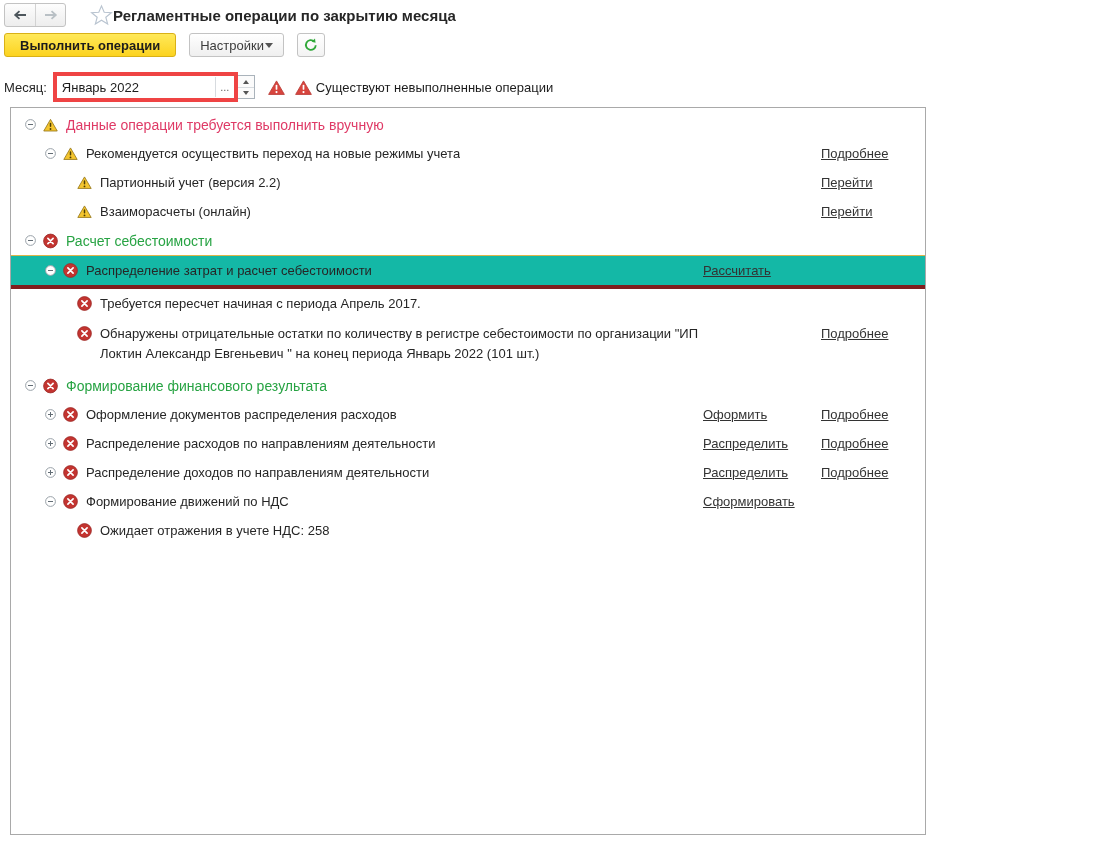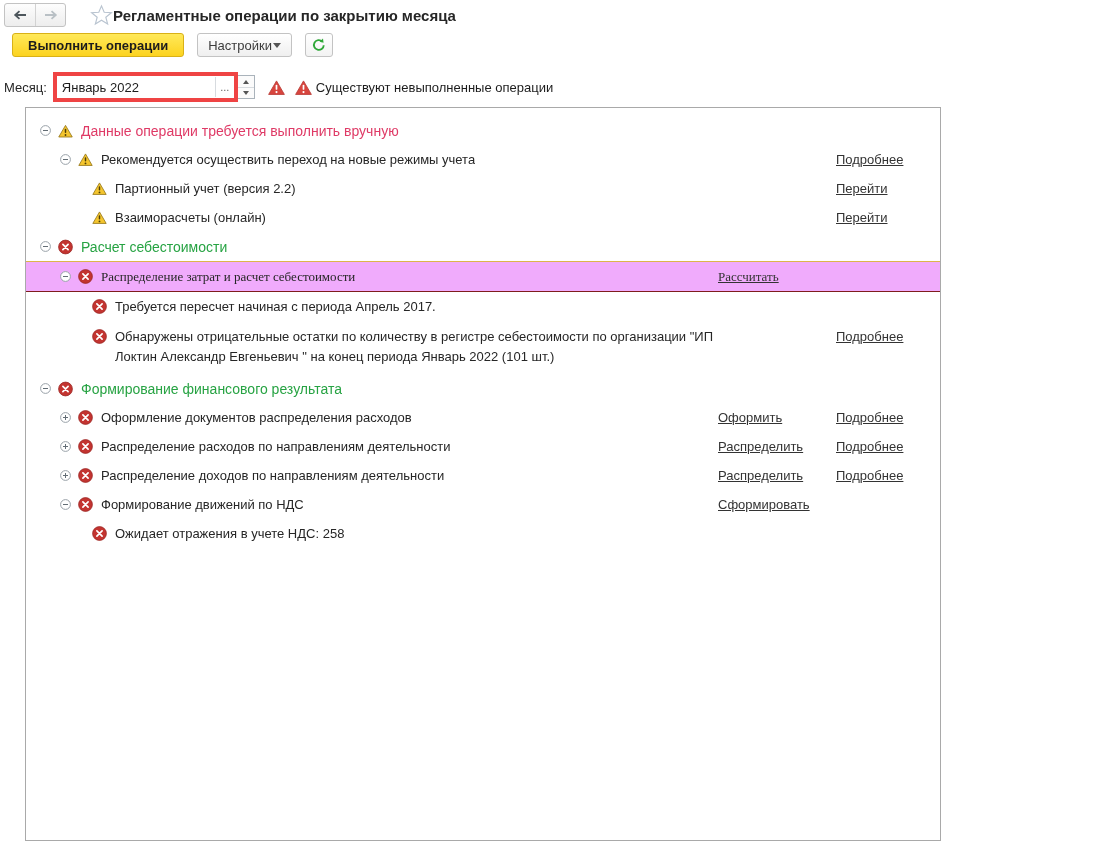--- a/index.html
+++ b/index.html
@@ -9,21 +9,21 @@
     overflow:hidden;
   }
   
   .header{position:absolute;left:4px;top:3px;display:flex;align-items:center;}
   .nav-group{display:inline-flex;border:1px solid #c3c3c3;border-radius:3px;background:linear-gradient(#fdfdfd,#ededed);height:22px;overflow:hidden;}
   .nav-btn{width:30px;height:22px;display:flex;align-items:center;justify-content:center;background:transparent;border:none;padding:0;cursor:pointer;}
   .nav-btn + .nav-btn{border-left:1px solid #d2d2d2;}
   .star{margin-left:24px;display:flex;align-items:center;}
   .page-title{font-size:15px;font-weight:bold;margin-left:0;white-space:nowrap;}
   
-  .toolbar{position:absolute;left:12px;top:33px;display:flex;align-items:center;}
+  .toolbar{position:absolute;left:4px;top:33px;display:flex;align-items:center;}
   .btn-primary{
     height:24px;padding:0 15px;font-size:13px;font-weight:bold;color:#1c1c1c;
     background:linear-gradient(#ffe95a,#fcd320);border:1px solid #d9b117;border-radius:3px;cursor:pointer;
     font-family:inherit;
   }
   .btn-plain{
     height:24px;padding:0 10px;font-size:13px;color:#3c3c3c;display:inline-flex;align-items:center;gap:1px;
     background:linear-gradient(#ffffff,#efefef);border:1px solid #c3c3c3;border-radius:3px;cursor:pointer;
     font-family:inherit;margin-left:13px;
   }
@@ -40,36 +40,36 @@
   .dots-btn{width:19px;height:20px;background:#fff;border:none;border-left:1px solid #d7dbdf;color:#666;font-size:11px;cursor:pointer;padding:0;}
   .spin{display:inline-flex;flex-direction:column;border:1px solid #aab3bb;border-left:none;height:24px;box-sizing:border-box;}
   .spin button{width:16px;height:11px;background:#fbfbfb;border:none;padding:0;cursor:pointer;display:flex;align-items:center;justify-content:center;}
   .spin button + button{border-top:1px solid #d7dbdf;}
   .tri-up{width:0;height:0;border-left:3px solid transparent;border-right:3px solid transparent;border-bottom:4px solid #555;}
   .tri-dn{width:0;height:0;border-left:3px solid transparent;border-right:3px solid transparent;border-top:4px solid #555;}
   .alert-ico{margin-left:13px;display:flex;align-items:center;}
   .alert-ico + .alert-ico{margin-left:10px;}
   .month-warning{margin-left:4px;color:#1c1c1c;}
   
-  .panel{position:absolute;left:10px;top:107px;width:914px;height:724px;border:1px solid #a9a9a9;background:#fff;padding-top:8px;box-sizing:content-box;margin-left:15px;}
+  .panel{position:absolute;left:10px;top:107px;width:914px;height:724px;border:1px solid #a9a9a9;background:#fff;padding-top:2px;box-sizing:content-box;}
   .trow{display:flex;align-items:center;min-height:29px;padding-right:6px;}
   .main{flex:1;display:flex;align-items:center;min-width:0;}
   .p0{padding-left:14px;}
   .p1{padding-left:34px;}
   .p2{padding-left:66px;}
   .exp{width:11px;height:11px;margin-right:7px;flex-shrink:0;cursor:pointer;display:flex;}
   .sicon{width:15px;height:15px;margin-right:8px;flex-shrink:0;display:flex;align-items:center;}
   .lab{white-space:nowrap;overflow:hidden;text-overflow:ellipsis;}
   .group .lab{font-size:14px;white-space:nowrap;}
   .g-red{color:#df3a66;}
   .g-green{color:#27a343;}
   .action{width:118px;flex-shrink:0;}
   .detail{width:98px;flex-shrink:0;}
   .lnk{color:#333;text-decoration:underline;cursor:pointer;white-space:nowrap;}
-  .sel{background:#f0abfc;border-top:1px solid #dcb54a;border-bottom:1px solid #7f1d1d;font-family:Liberation Serif, serif;}
+  .sel{background:#14b8a6;border-top:1px solid #dcb54a;border-bottom:4px solid #7f1d1d;}
   .two{align-items:flex-start;padding-top:6px;padding-bottom:7px;}
   .two .main{align-items:flex-start;}
   .two .sicon{margin-top:2px;}
   .two .lab{white-space:normal;line-height:1.55;}
   .two .detail{padding-top:2px;}
 </style>
 </head>
 <body>
 
 <svg width="0" height="0" style="position:absolute">

